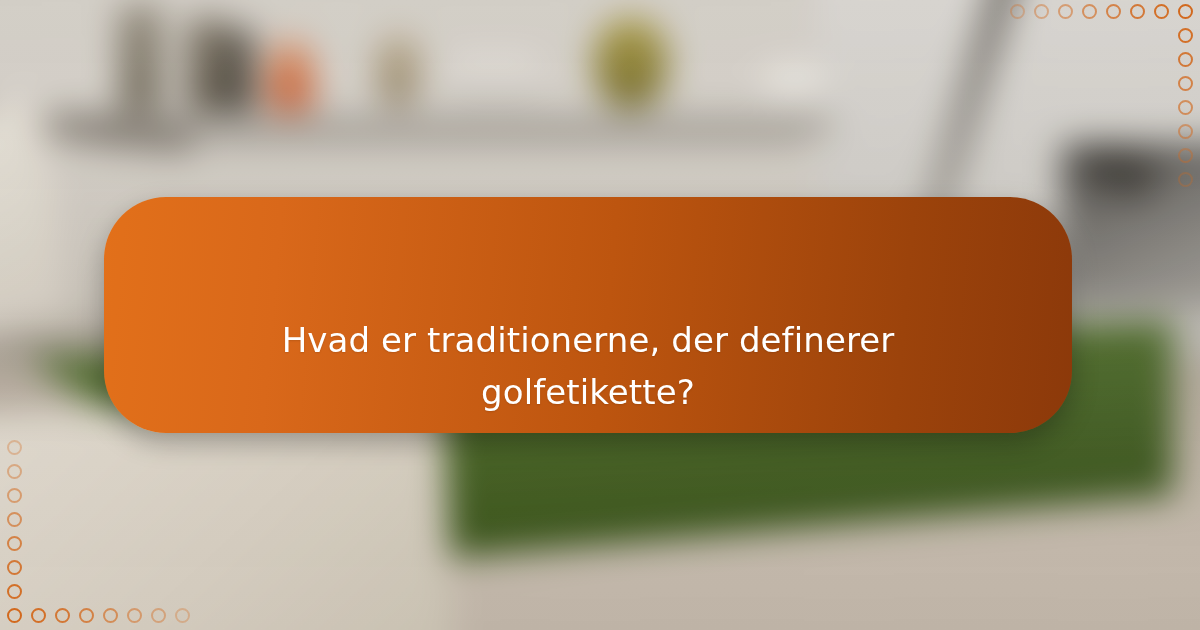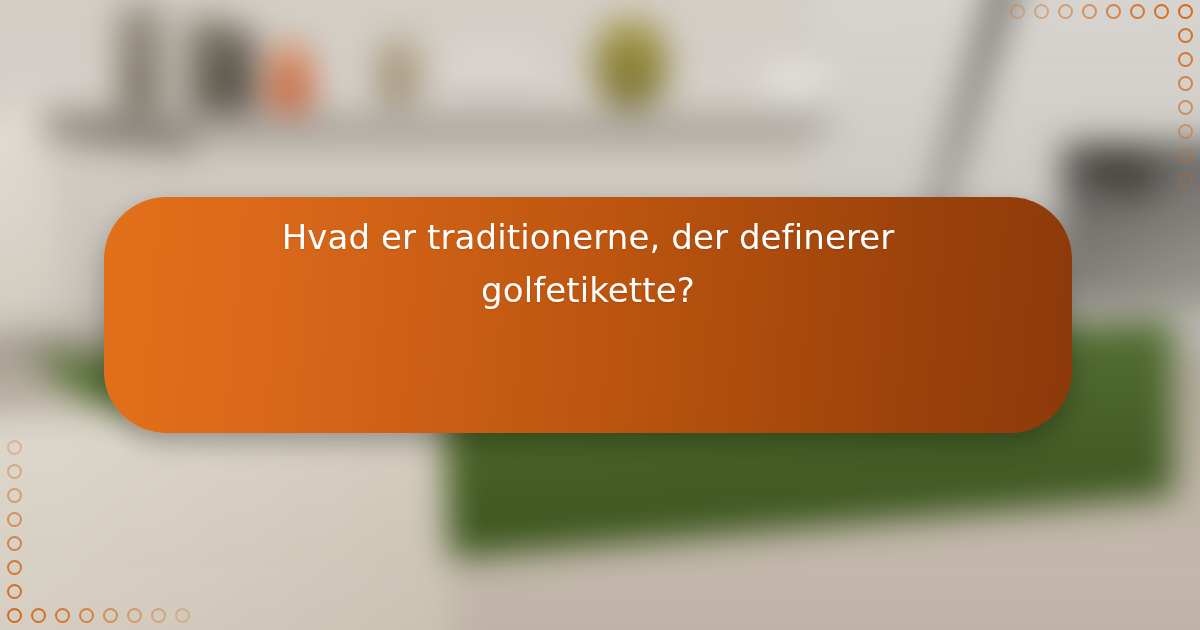--- a/index.html
+++ b/index.html
@@ -138,21 +138,21 @@
   #question-card {
     position: absolute;
     left: 104px;
     top: 197px;
     width: 968px;
     height: 236px;
     border-radius: 62px;
     background: linear-gradient(95deg, #e2701a 0%, #d9681a 18%, #bd550f 52%, #9c430b 82%, #8c390a 100%);
     box-shadow: 0 10px 26px rgba(0,0,0,0.28);
     display: flex;
-    align-items: flex-start;
+    align-items: flex-end;
     justify-content: center;
     padding: 14px 70px;
   }
 
   #question-text {
     color: #ffffff;
     font-size: 34px;
     font-weight: 400;
     line-height: 1.55;
     text-align: center;

